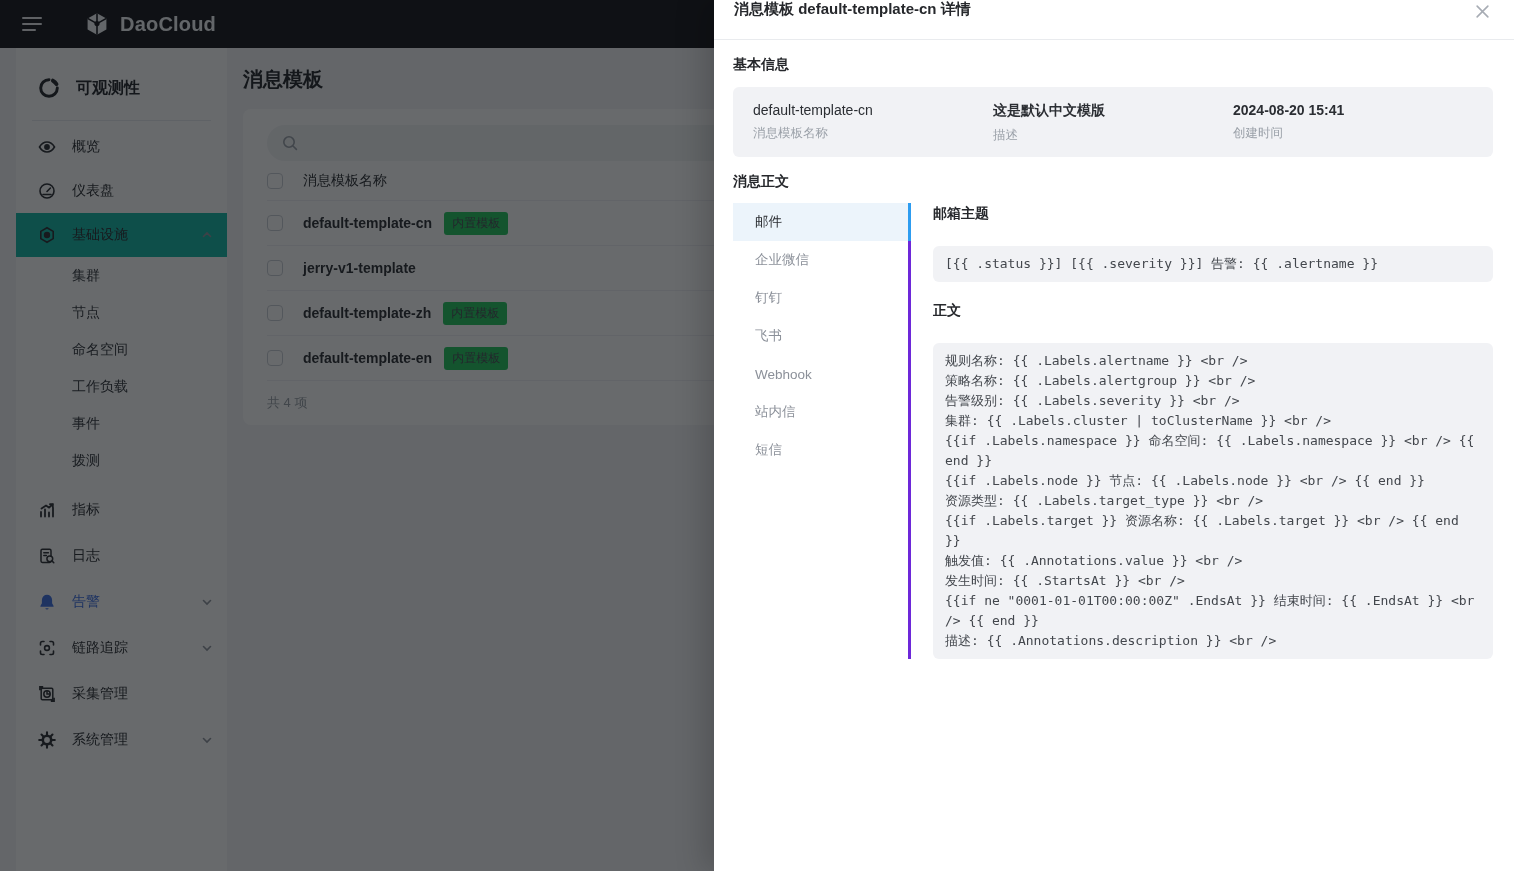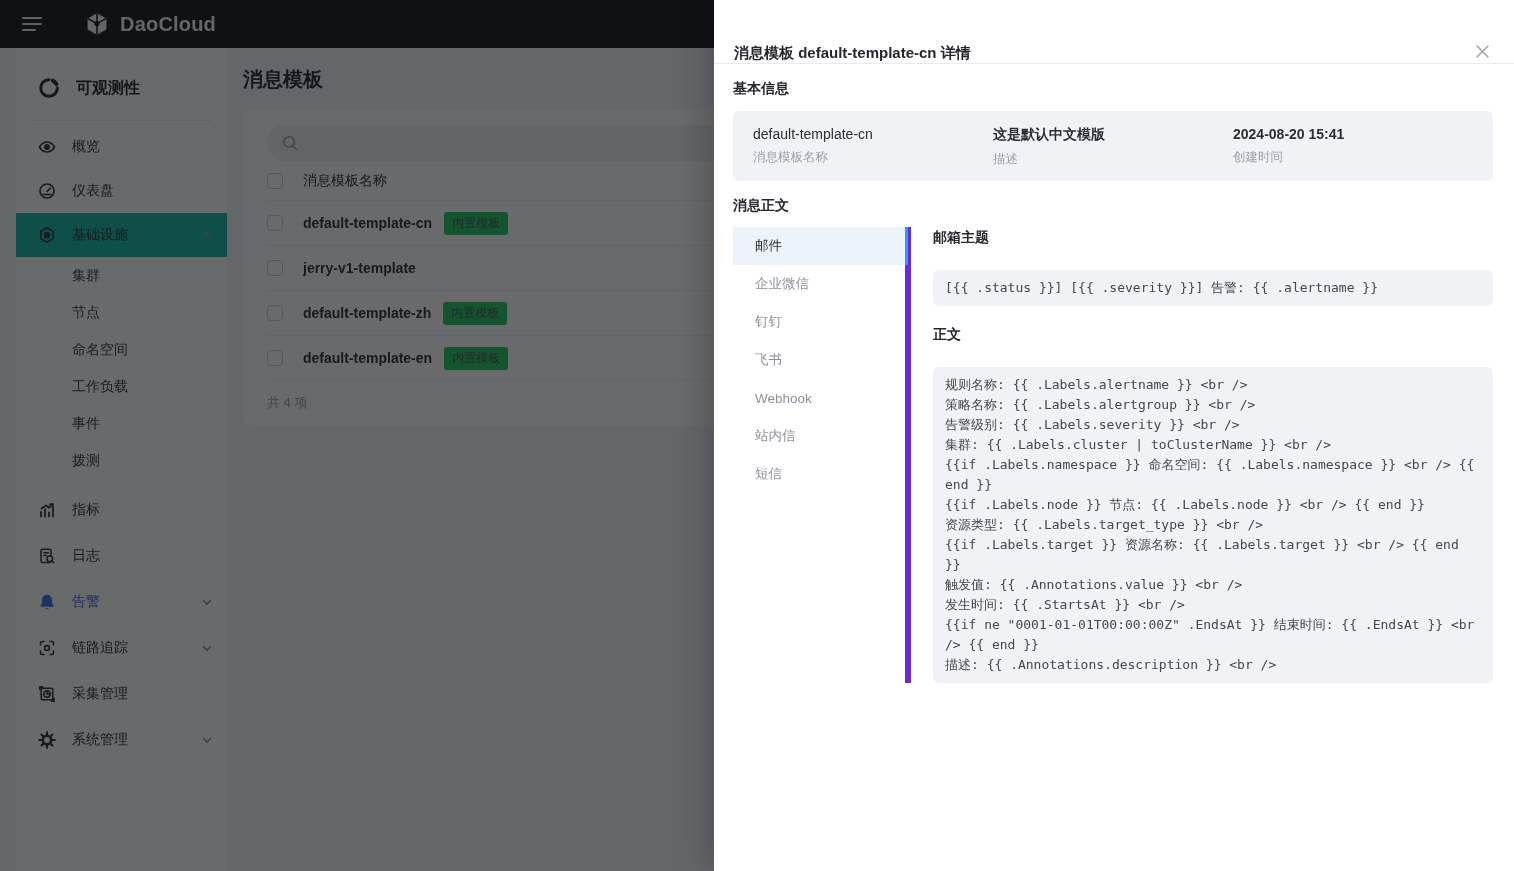--- a/index.html
+++ b/index.html
@@ -59,32 +59,32 @@
   .tbl-foot { height:44px; display:flex; align-items:center; color:#9aa0a8; font-size:13px; }
 
   
   .overlay { position:absolute; inset:0; background:rgba(12,14,18,0.62); z-index:5; }
 
   
   .drawer {
     position:absolute; top:0; right:0; width:800px; height:871px; background:#ffffff;
     z-index:10; box-shadow:-10px 0 28px rgba(0,0,0,.18);
   }
-  .drawer-header { height:64px; display:flex; align-items:flex-end; padding:0 20px; border-bottom:1px solid #e9ebee;gap:13px; }
+  .drawer-header { height:40px; display:flex; align-items:flex-start; padding:0 20px; border-bottom:1px solid #e9ebee;gap:13px; }
   .drawer-title { font-size:15px; font-weight:600; color:#26282c; }
   .drawer-close { margin-left:auto; color:#a7acb4; cursor:pointer; display:flex; padding:4px; }
   .drawer-body { padding:0 21px 20px 19px; }
   .section-label { font-size:14px; font-weight:700; color:#26282c; margin-top:16px; }
   .info-card { margin-top:13px; background:#f1f2f5; border-radius:6px; display:flex; padding:15px 20px 13px; }
   .info-col { flex:1; }
   .info-value { font-size:14px; font-weight:600; color:#2b2e33; }
   .info-col:first-child .info-value { font-weight:400; }
   .info-label { margin-top:7px; font-size:12.5px; color:#9aa0a8; }
   .msg-row { display:flex; align-items:stretch; margin-top:12px; }
-  .tabs-col { width:178px; flex:0 0 178px; border-right:6px solid #6d28d9; min-height:436px; }
+  .tabs-col { width:178px; flex:0 0 178px; border-right:3px solid #6d28d9; min-height:436px; }
   .tab { position:relative; height:38px; display:flex; align-items:center; padding-left:22px; font-size:13.5px; color:#8b9099; cursor:pointer; }
   .tab.active { background:#ecf4fb; color:#2b2e33; }
   .tab.active::after { content:""; position:absolute; right:-3px; top:0; bottom:0; width:3px; background:#2d9cf0; }
   .pane { flex:1; padding-left:22px; min-width:0; }
   .pane-label { font-size:14px; font-weight:700; color:#26282c; margin-top:2px; }
   .code-box {
     margin-top:23px; background:#f1f2f5; border-radius:6px; padding:8px 12px;
     font-family:"DejaVu Sans Mono","Liberation Mono",monospace; font-size:13px; line-height:20px;
     color:#43474d; white-space:pre-wrap; word-break:break-word;
   }

